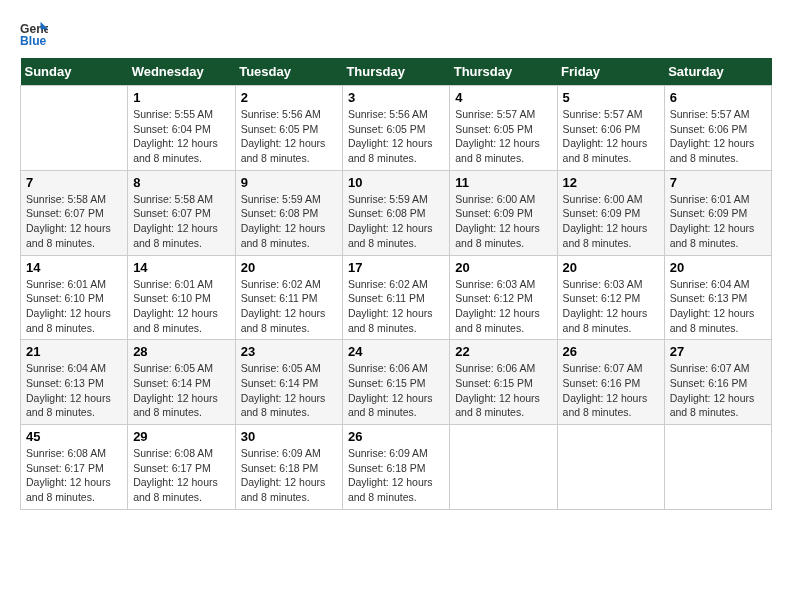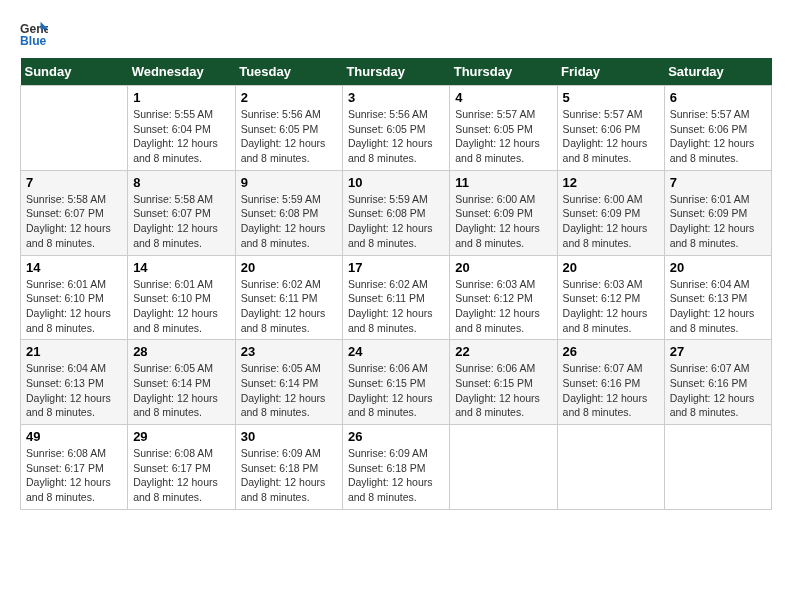--- a/index.html
+++ b/index.html
@@ -304,21 +304,21 @@
         <td>
           <div class="day-number">27</div>
           <div class="day-info" style="white-space: pre-line;">Sunrise: 6:07 AM
 Sunset: 6:16 PM
 Daylight: 12 hours
 and 8 minutes.</div>
         </td>
       </tr>
       <tr>
         <td>
-          <div class="day-number">49</div>
+          <div class="day-number">45</div>
           <div class="day-info" style="white-space: pre-line;">Sunrise: 6:08 AM
 Sunset: 6:17 PM
 Daylight: 12 hours
 and 8 minutes.</div>
         </td>
         <td>
           <div class="day-number">29</div>
           <div class="day-info" style="white-space: pre-line;">Sunrise: 6:08 AM
 Sunset: 6:17 PM
 Daylight: 12 hours

